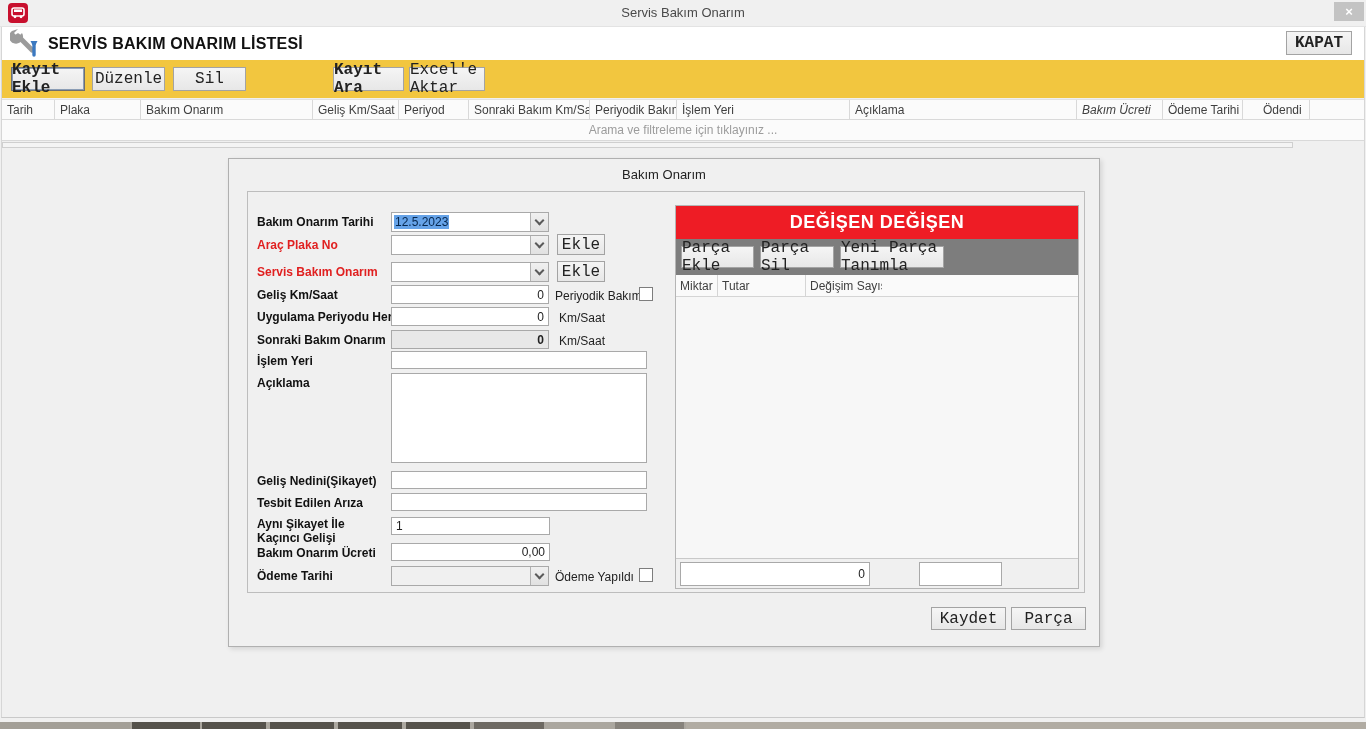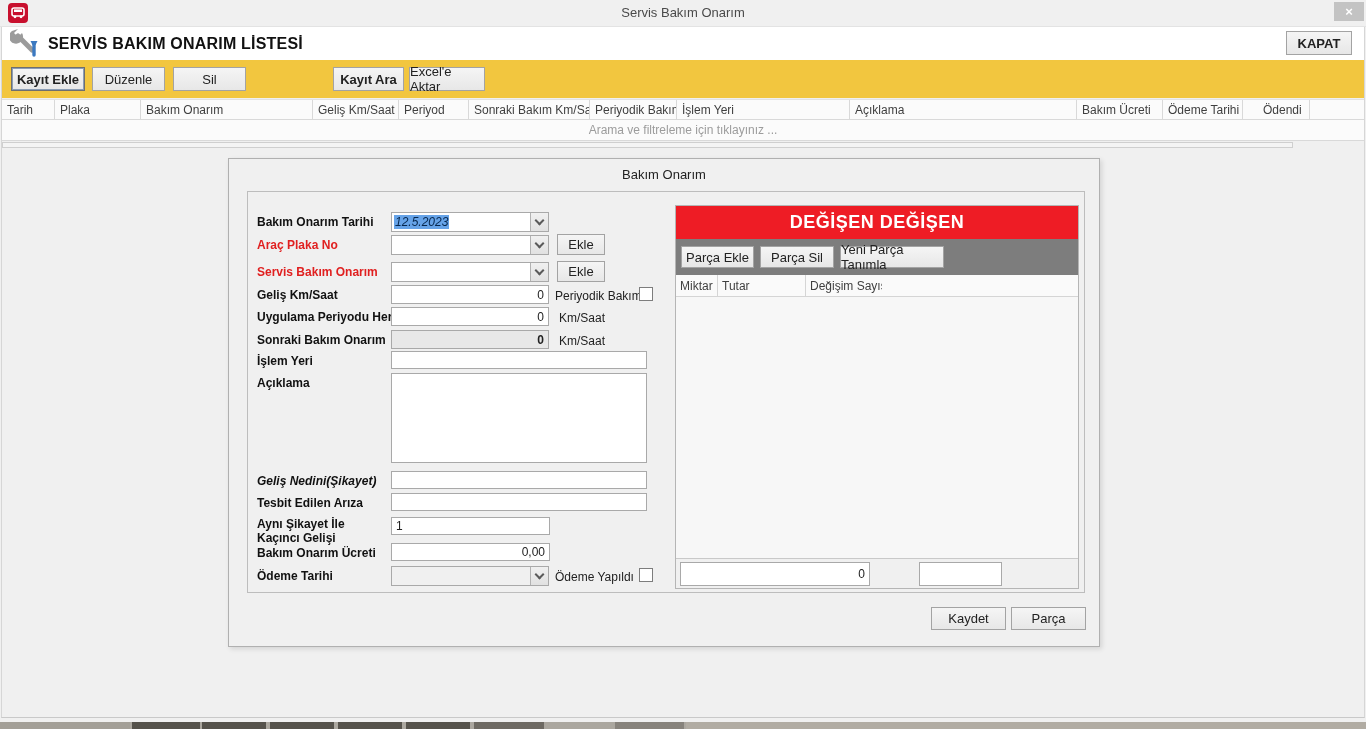--- a/index.html
+++ b/index.html
@@ -26,22 +26,22 @@
 
   
   .header-band { left:2px; top:27px; width:1362px; height:33px; background:#ffffff; }
   .header-title { left:46px; top:8px; font-size:16px; font-weight:bold; color:#111;
                   letter-spacing:.2px; }
   .kapat-btn { right:12px; top:4px; width:66px; height:24px; font-weight:bold; }
 
   
   .yellow-bar { left:2px; top:60px; width:1362px; height:38px; background:#f2c63f; }
   .btn { background:linear-gradient(#f5f5f5,#e7e7e7); border:1px solid #a3a3a3;
-         display:flex; align-items:center; justify-content:center; font-size:13px; color:#222;
-         cursor:default; }
+         display:flex; align-items:center; justify-content:center; font-size:16px; color:#222;
+         cursor:default;font-family:Liberation Mono, monospace; }
   .btn.focused { border:1px solid #6f6f6f; box-shadow:0 0 0 1px #8b9db5 inset; font-weight:bold; }
   .btn.bold { font-weight:bold; }
 
   
   .grid-header { left:2px; top:99px; width:1362px; height:21px; display:flex;
                  background:#fbfbfb; border-top:1px solid #e2e2e2; border-bottom:1px solid #d9d9d9; }
   .gh-cell { border-right:1px solid #d9d9d9; padding:3px 0 0 5px; color:#3f3f3f;
              white-space:nowrap; overflow:hidden; }
   .gh-fill { flex:1; border-right:none; }
   .filter-row { left:2px; top:120px; width:1362px; height:21px; background:#fbfbfb;
@@ -59,21 +59,21 @@
   .flabel { font-weight:bold; color:#111; white-space:nowrap; }
   .flabel.red { color:#e02020; }
   .slabel { color:#222; white-space:nowrap; }
 
   .tb { background:#fff; border:1px solid #a9a9a9; display:flex; align-items:center;
         padding:0 4px; font-size:12px; color:#222; }
   .tb.right { justify-content:flex-end; }
   .tb.disabled { background:#e8e8e8; font-weight:bold; }
 
   .combo { background:#fff; border:1px solid #a9a9a9; display:flex; align-items:center;
-           padding:0 2px; position:absolute;font-style:italic; }
+           padding:0 2px; position:absolute; }
   .combo.disabled { background:#f0f0f0; }
   .combo-arrow { position:absolute; right:0; top:0; bottom:0; width:18px;
                  background:linear-gradient(#f0f0f0,#e1e1e1); border-left:1px solid #b2b2b2;
                  display:flex; align-items:center; justify-content:center; }
   .chev { width:7px; height:7px; border-right:2px solid #5a5a5a; border-bottom:2px solid #5a5a5a;
           transform:rotate(45deg); margin-top:-4px; }
   .sel-text { background:#66a3e8; color:#05264d; padding:0 1px; }
 
   .checkbox { width:14px; height:14px; background:#fff; border:1px solid #7d7d7d; }
 
@@ -143,21 +143,21 @@
 <div class="abs grid-header">
   <div class="gh-cell" style="width:53px;">Tarih</div>
   <div class="gh-cell" style="width:86px;">Plaka</div>
   <div class="gh-cell" style="width:172px;">Bakım Onarım</div>
   <div class="gh-cell" style="width:86px;">Geliş Km/Saat</div>
   <div class="gh-cell" style="width:70px;">Periyod</div>
   <div class="gh-cell" style="width:121px;">Sonraki Bakım Km/Saat</div>
   <div class="gh-cell" style="width:87px;">Periyodik Bakım</div>
   <div class="gh-cell" style="width:173px;">İşlem Yeri</div>
   <div class="gh-cell" style="width:227px;">Açıklama</div>
-  <div class="gh-cell" style="width:86px;">Bakım Ücreti</div>
+  <div class="gh-cell" style="width:86px;font-style:italic;">Bakım Ücreti</div>
   <div class="gh-cell" style="width:80px;">Ödeme Tarihi</div>
   <div class="gh-cell" style="width:52px;margin-left:15px;">Ödendi</div>
   <div class="gh-cell gh-fill"></div>
 </div>
 
 <div class="abs filter-row">
   <span>Arama ve filtreleme için tıklayınız ...</span>
 </div>
 
 <div class="abs thin-bar"></div>
@@ -202,21 +202,21 @@
   <div class="abs flabel" style="left:28px; top:174px;">Sonraki Bakım Onarım</div>
   <div class="abs tb right disabled" style="left:162px; top:171px; width:158px; height:19px;">0</div>
   <div class="abs slabel" style="left:330px; top:175px;">Km/Saat</div>
 
   <div class="abs flabel" style="left:28px; top:195px;">İşlem Yeri</div>
   <div class="abs tb" style="left:162px; top:192px; width:256px; height:18px;"></div>
 
   <div class="abs flabel" style="left:28px; top:217px;">Açıklama</div>
   <div class="abs tb" style="left:162px; top:214px; width:256px; height:90px; align-items:flex-start;"></div>
 
-  <div class="abs flabel" style="left:28px; top:315px;font-style:italic;">Geliş Nedini(Şikayet)</div>
+  <div class="abs flabel" style="left:28px; top:315px;">Geliş Nedini(Şikayet)</div>
   <div class="abs tb" style="left:162px; top:312px; width:256px; height:18px;"></div>
 
   <div class="abs flabel" style="left:28px; top:337px;">Tesbit Edilen Arıza</div>
   <div class="abs tb" style="left:162px; top:334px; width:256px; height:18px;"></div>
 
   <div class="abs flabel" style="left:28px; top:358px;">Aynı Şikayet İle</div>
   <div class="abs flabel" style="left:28px; top:372px;">Kaçıncı Gelişi</div>
   <div class="abs tb" style="left:162px; top:358px; width:159px; height:18px;">1</div>
 
   <div class="abs flabel" style="left:28px; top:387px;">Bakım Onarım Ücreti</div>

